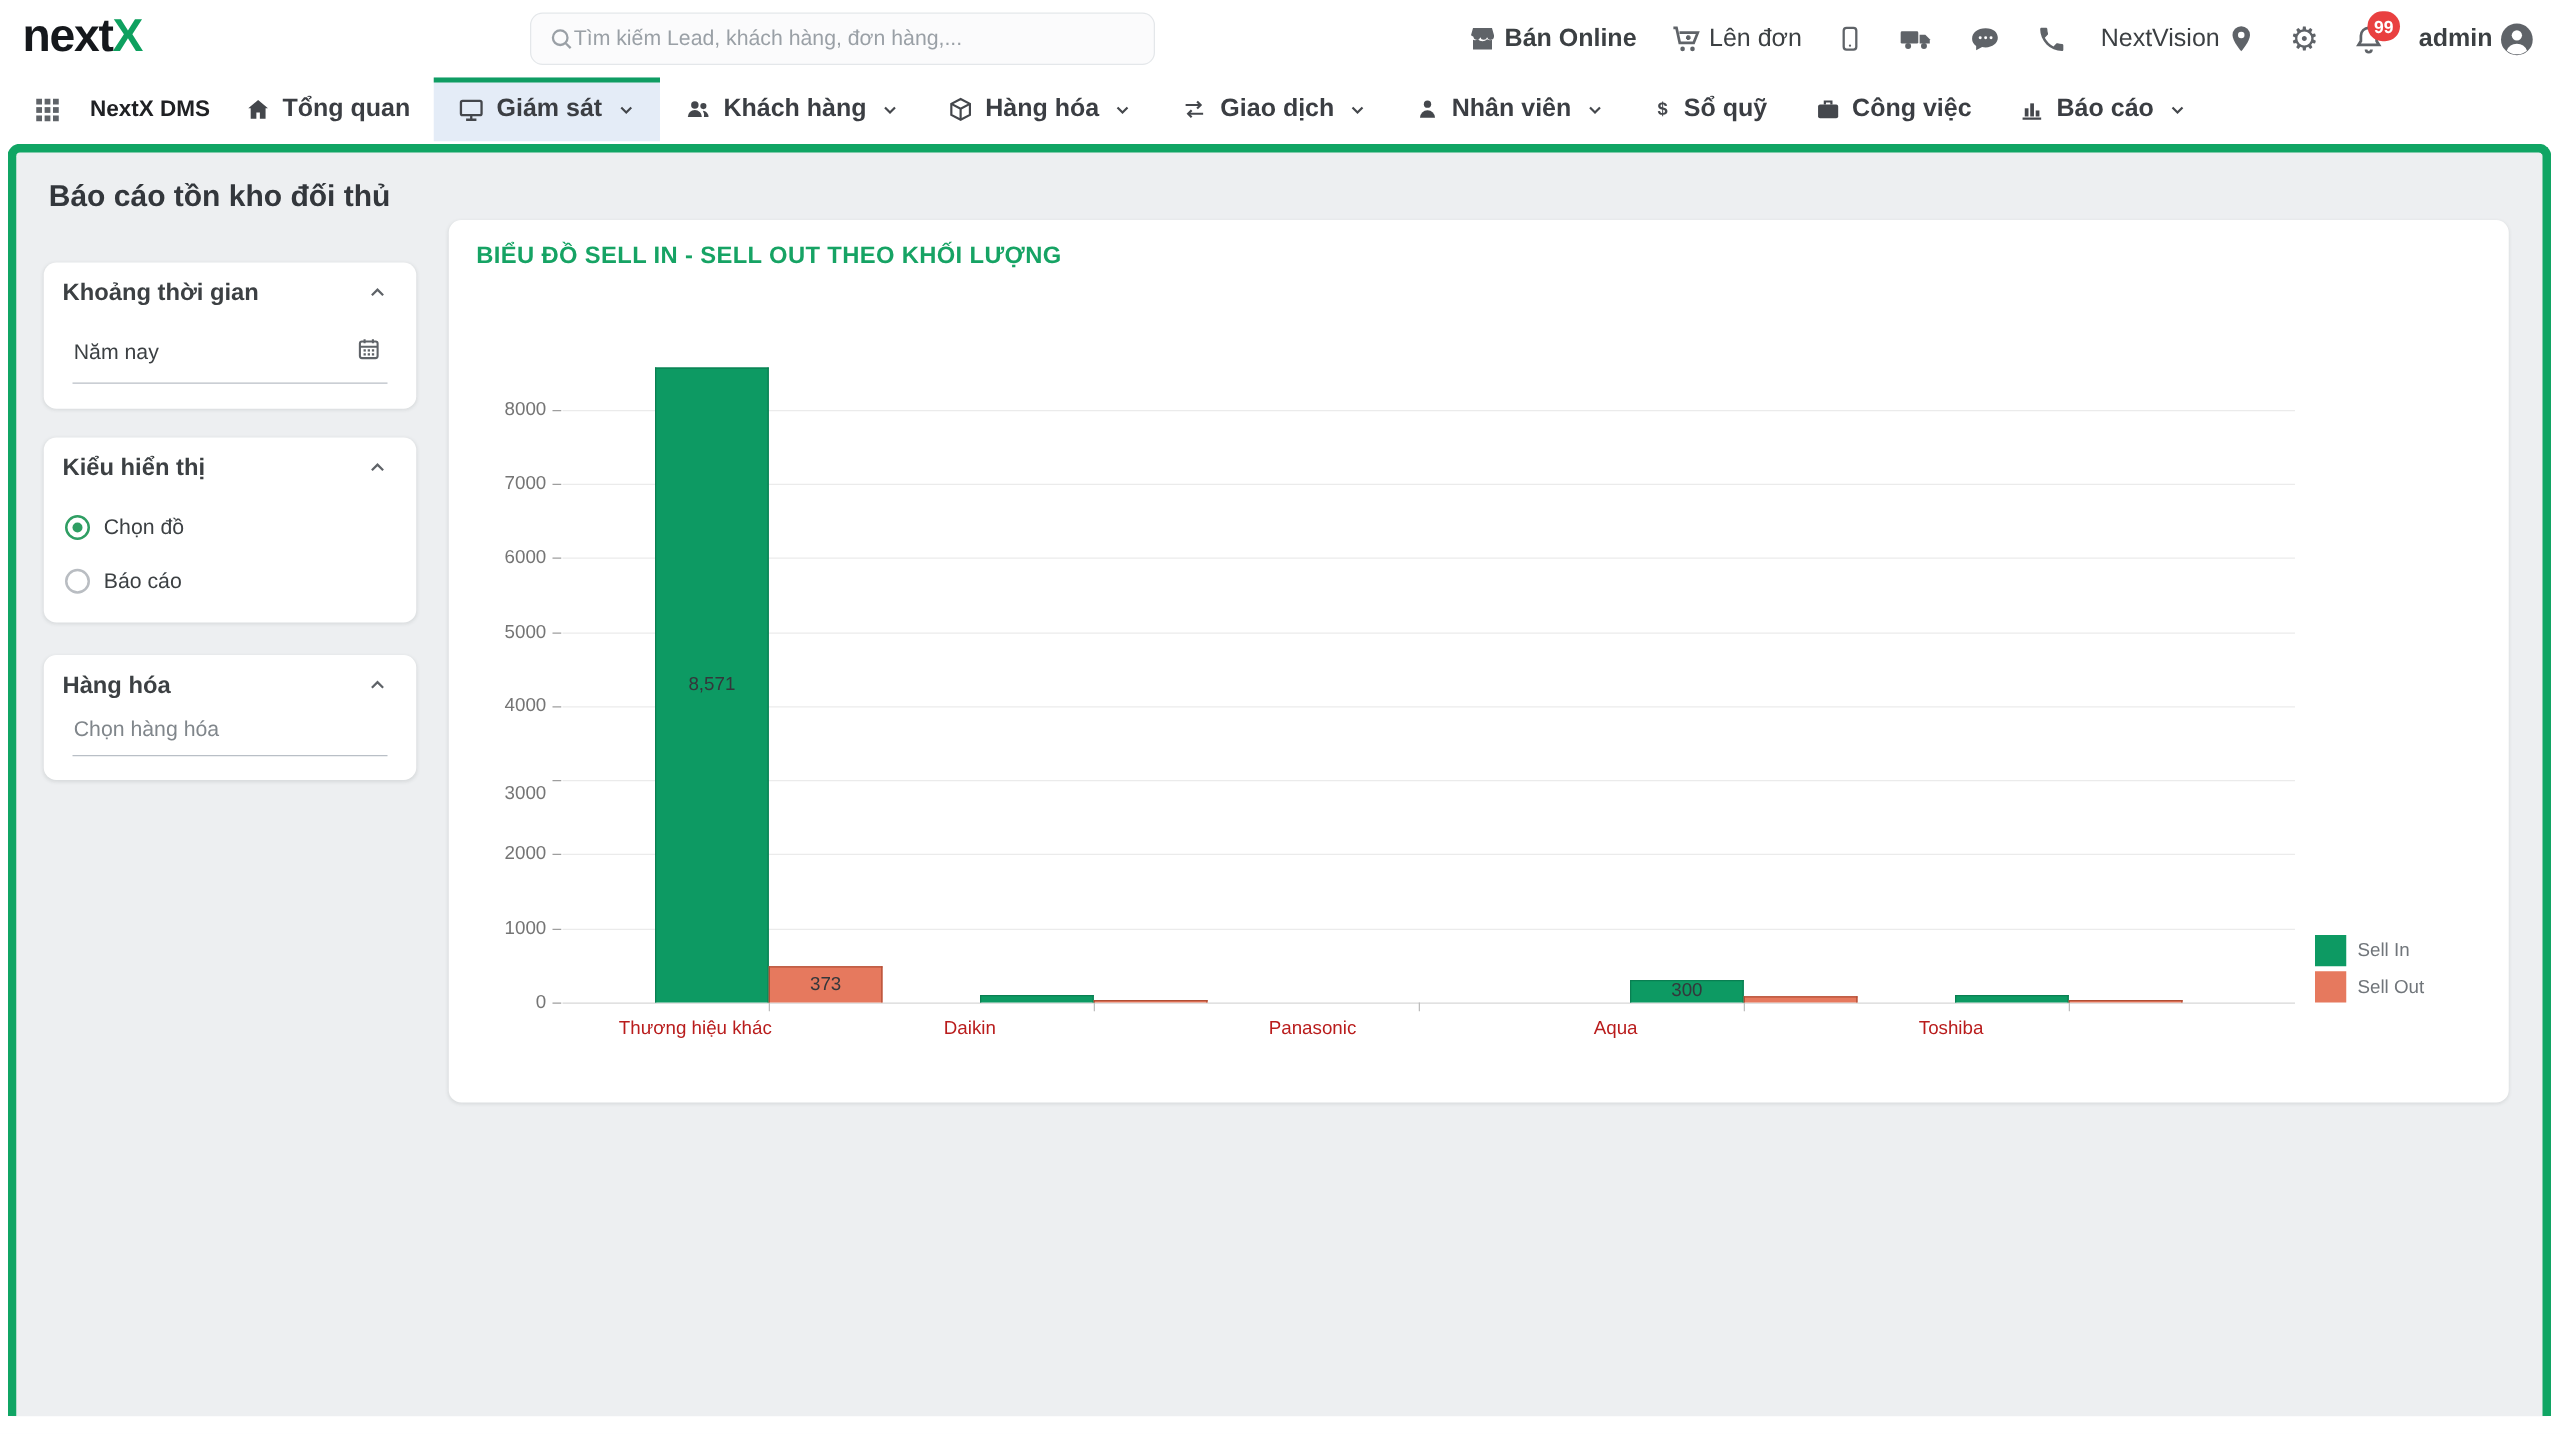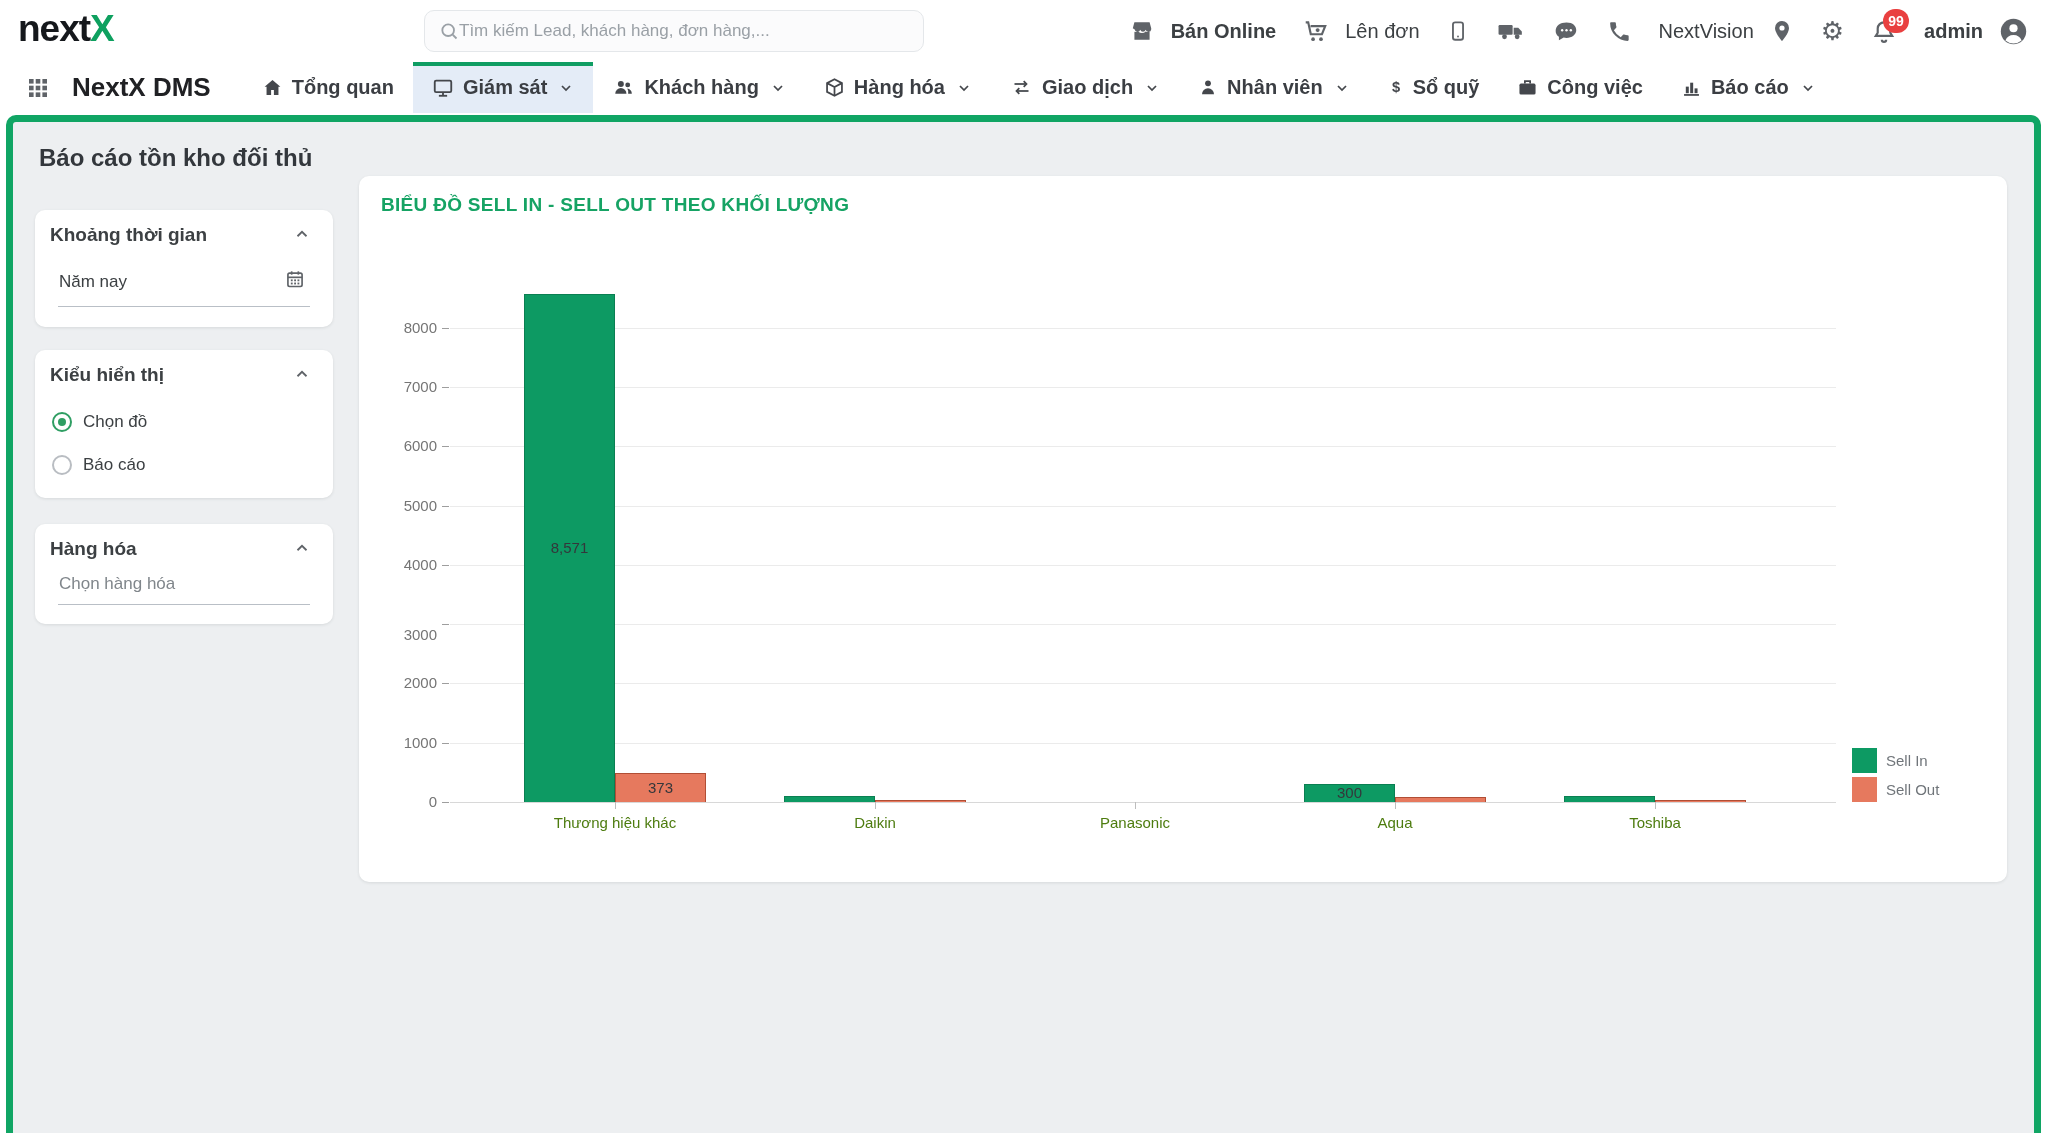--- a/index.html
+++ b/index.html
@@ -11,35 +11,35 @@
   .logo { position:absolute; left:18px; top:8px; font-size:37px; font-weight:800; letter-spacing:-1px; }
   .logo .lg-a { color:#15181c; }
   .logo .lg-b { color:#0ea05f; }
   .search { position:absolute; left:424px; top:10px; width:500px; height:42px; background:#fbfbfc;
     border:1px solid #e4e7ea; border-radius:10px; display:flex; align-items:center; padding:0 14px; }
   .search svg { flex:0 0 auto; }
   .search input { border:none; outline:none; background:transparent; font-size:17px; color:#3c4043;
     width:420px; font-family:inherit; }
   .search input::placeholder { color:#9aa0a6; }
   .hright { position:absolute; right:20px; top:0; height:62px; display:flex; align-items:center; gap:27px; }
-  .hbtn { display:flex; align-items:center; gap:16px; cursor:pointer; }
+  .hbtn { display:flex; align-items:center; gap:5px; cursor:pointer; }
   .hbtn .hlbl-b { font-size:20px; font-weight:700; color:#3c4043; }
   .hbtn .hlbl { font-size:20px; color:#3c4043; }
   .hic { color:#5f6368; display:flex; align-items:center; }
   .uicon { font-size:26px; color:#5f6368; line-height:1; }
   .bell-wrap { position:relative; }
   .badge { position:absolute; top:-9px; left:12px; min-width:26px; height:24px; background:#e94040;
     border-radius:13px; color:#fff; font-size:14px; font-weight:700; display:flex; align-items:center;
     justify-content:center; padding:0 5px; }
 
   
   .nav { position:absolute; left:0; top:62px; width:2048px; height:51px; background:#fff;
     display:flex; align-items:stretch; }
   .nav-left { display:flex; align-items:center; gap:22px; padding-left:26px; }
-  .app-title { font-size:26px; font-weight:700; color:#202124; margin-right:32px; white-space:nowrap; }
+  .app-title { font-size:18px; font-weight:700; color:#202124; margin-right:9px; white-space:nowrap; }
   .nav-items { display:flex; align-items:stretch; }
   .nav-item { display:flex; align-items:center; gap:9px; padding:0 19px; font-size:20px; font-weight:700;
     color:#3b3e43; cursor:pointer; position:relative; white-space:nowrap; }
   .nav-item.active { background:#e4ecf7; }
   .nav-item.active::before { content:""; position:absolute; left:0; top:0; width:100%; height:4px; background:#0f9d63; }
   .nav-item .nic { color:#44474c; display:flex; align-items:center; }
   .nav-item .chev { color:#44474c; display:flex; align-items:center; margin-left:2px; }
 
   
   .frame { position:absolute; left:6px; top:115px; width:2035px; height:1018px; background:#edeff1;
@@ -63,21 +63,21 @@
   .radio-lbl { font-size:17px; color:#3c4043; }
 
   .chart-card { left:346px; width:1648px; overflow:hidden; }
   .chart-title { position:absolute; left:22px; top:18px; font-size:19px; font-weight:700;
     color:#16a364; letter-spacing:.3px; }
   .gridline { position:absolute; height:1px; background:#ebebeb; }
   .gridline.base { background:#d8d8d8; }
   .ytick { position:absolute; width:78px; text-align:right; font-size:15px; color:#757575; }
   .ydash { position:absolute; width:7px; height:1px; background:#9e9e9e; }
   .cattick { position:absolute; width:1px; height:7px; background:#bdbdbd; }
-  .xlabel { position:absolute; width:240px; text-align:center; font-size:15px; color:#4d7c0f; }
+  .xlabel { position:absolute; width:240px; font-size:15px; color:#b91c1c; }
   .bar { position:absolute; }
   .bar-lbl { position:absolute; font-size:15px; color:#34373b; text-align:center; }
   .lg-sw { position:absolute; width:25px; height:25px; }
   .lg-tx { position:absolute; font-size:15px; color:#70757a; }
 </style>
 </head>
 <body>
 
 <div class="header">
   <div class="logo"><span class="lg-a">next</span><span class="lg-b">X</span></div>

